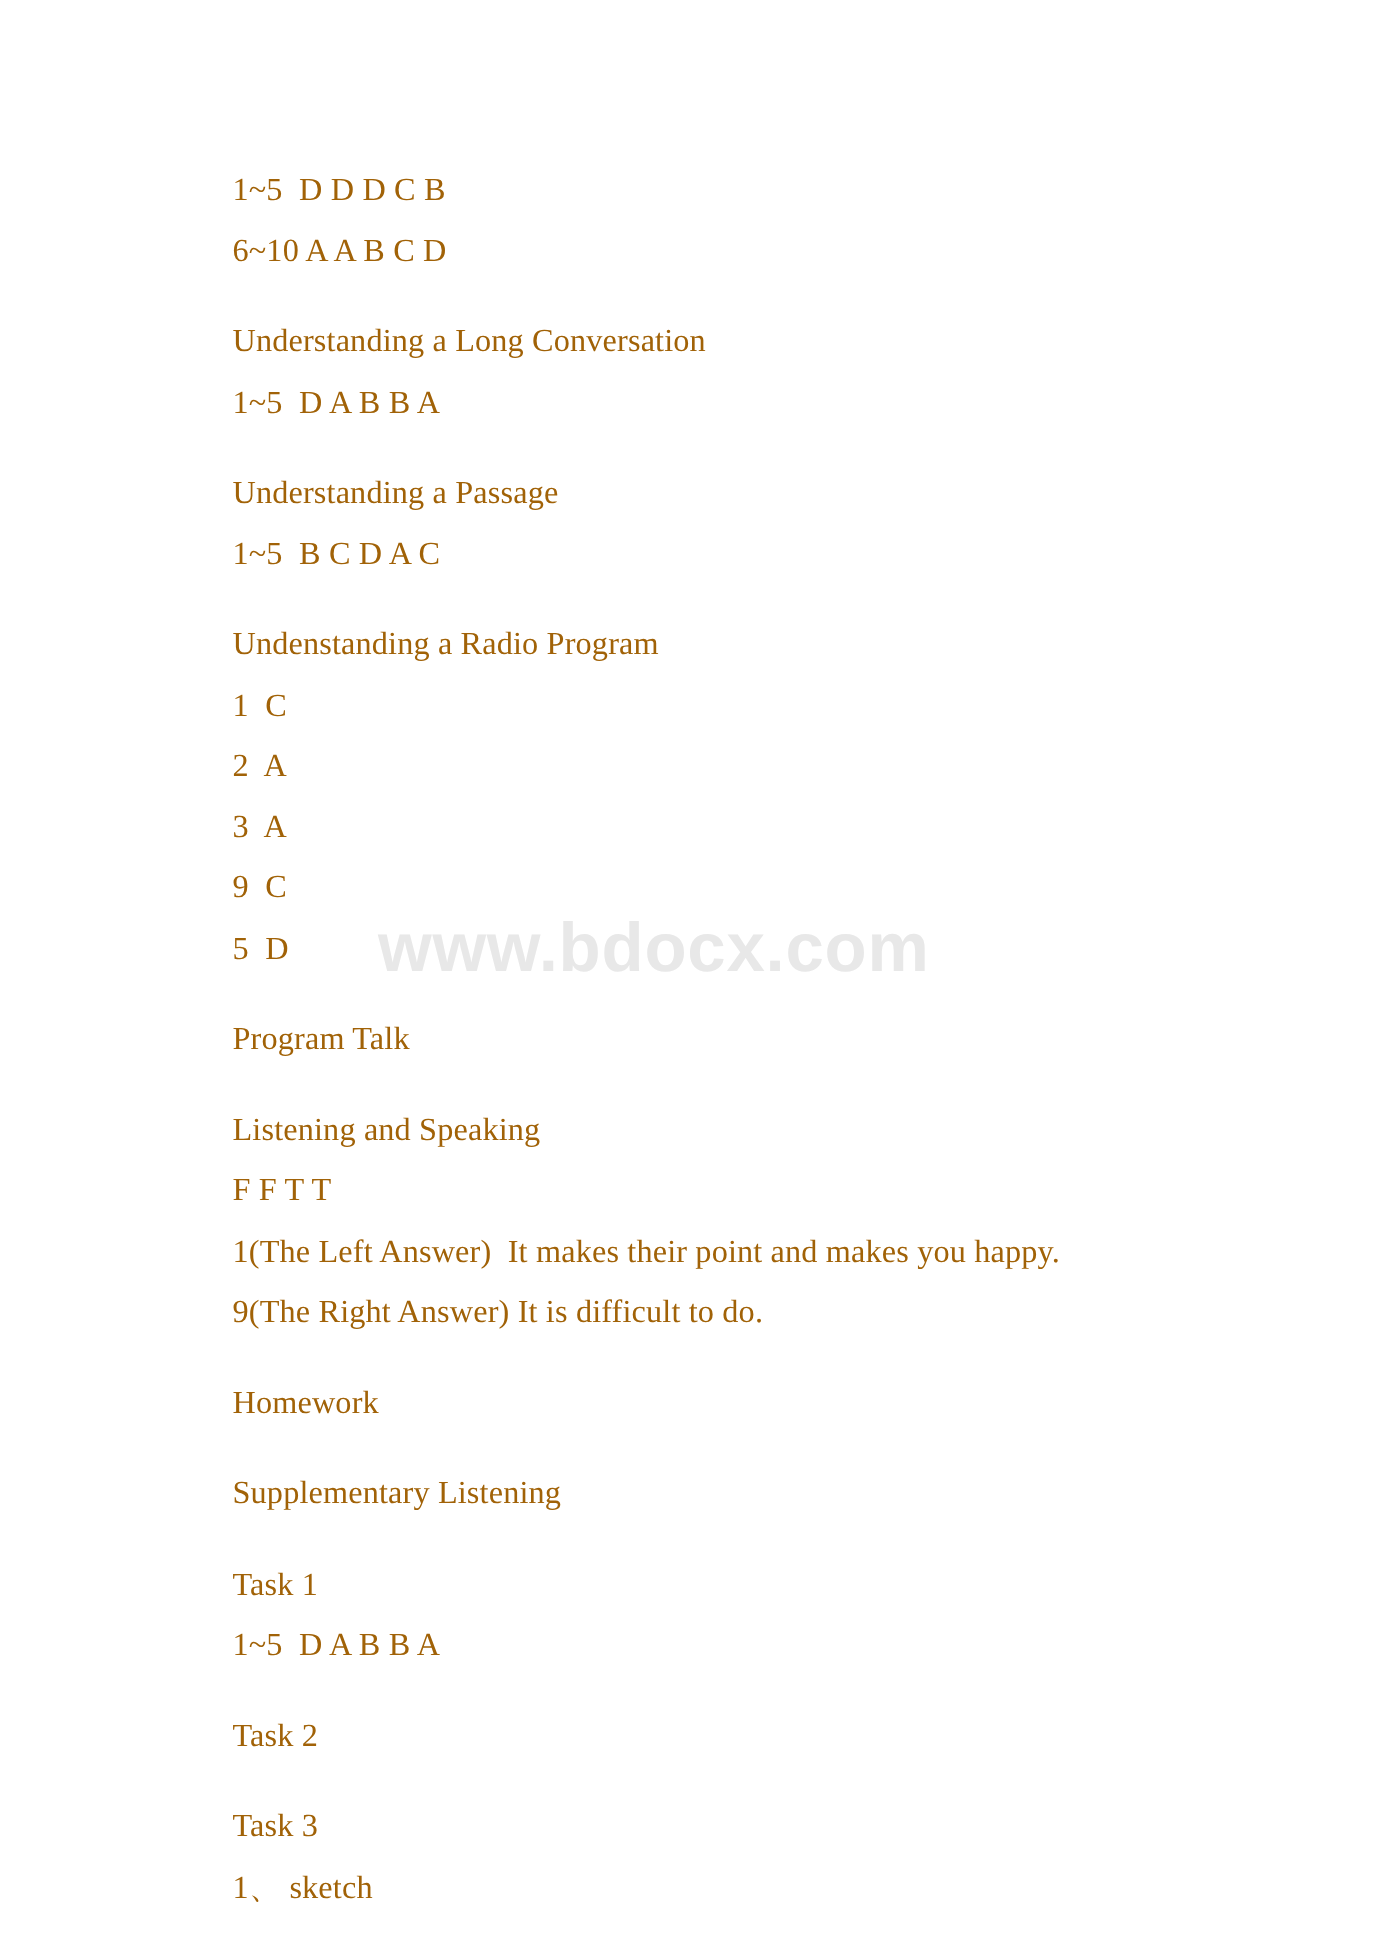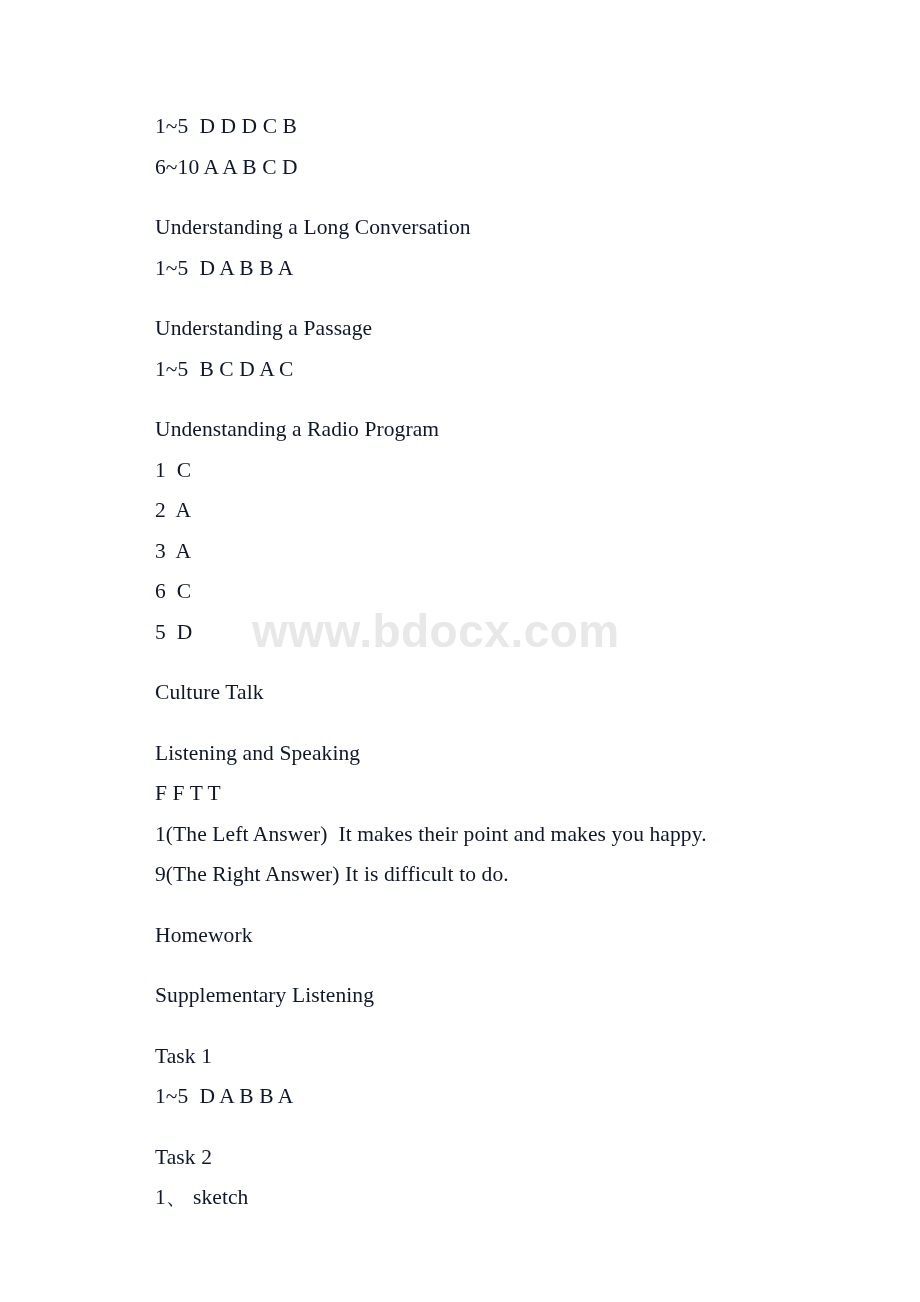--- a/index.html
+++ b/index.html
@@ -50,21 +50,21 @@
     top: 106px;
     width: 700px;
     z-index: 2;
   }
 
   .doc-line {
     font-size: 21.5px;
     line-height: 40.5px;
     height: 40.5px;
     white-space: pre;
-    color: #0f172a;
+    color: #a16207;
     letter-spacing: 0.1px;
   }
 
   .doc-line.heading {
     font-size: 21.5px;
     margin-top: 20px;
   }
 
   .doc-line.answers {
     font-size: 21.5px;
@@ -81,28 +81,29 @@
       <div class="doc-line answers">1~5  D D D C B</div>
       <div class="doc-line answers">6~10 A A B C D</div>
       <div class="doc-line heading">Understanding a Long Conversation</div>
       <div class="doc-line answers">1~5  D A B B A</div>
       <div class="doc-line heading">Understanding a Passage</div>
       <div class="doc-line answers">1~5  B C D A C</div>
       <div class="doc-line heading">Undenstanding a Radio Program</div>
       <div class="doc-line answers">1  C</div>
       <div class="doc-line answers">2  A</div>
       <div class="doc-line answers">3  A</div>
-      <div class="doc-line answers">6  C</div>
+      <div class="doc-line answers">9  C</div>
       <div class="doc-line answers">5  D</div>
-      <div class="doc-line heading">Culture Talk</div>
+      <div class="doc-line heading">Program Talk</div>
       <div class="doc-line heading">Listening and Speaking</div>
       <div class="doc-line answers">F F T T</div>
       <div class="doc-line answers">1(The Left Answer)  It makes their point and makes you happy.</div>
       <div class="doc-line answers">9(The Right Answer) It is difficult to do.</div>
       <div class="doc-line heading">Homework</div>
       <div class="doc-line heading">Supplementary Listening</div>
       <div class="doc-line heading">Task 1</div>
       <div class="doc-line answers">1~5  D A B B A</div>
       <div class="doc-line heading">Task 2</div>
+      <div class="doc-line heading">Task 3</div>
       <div class="doc-line answers">1、 sketch</div>
     </div>
 
 </div>
 
 </body></html>

